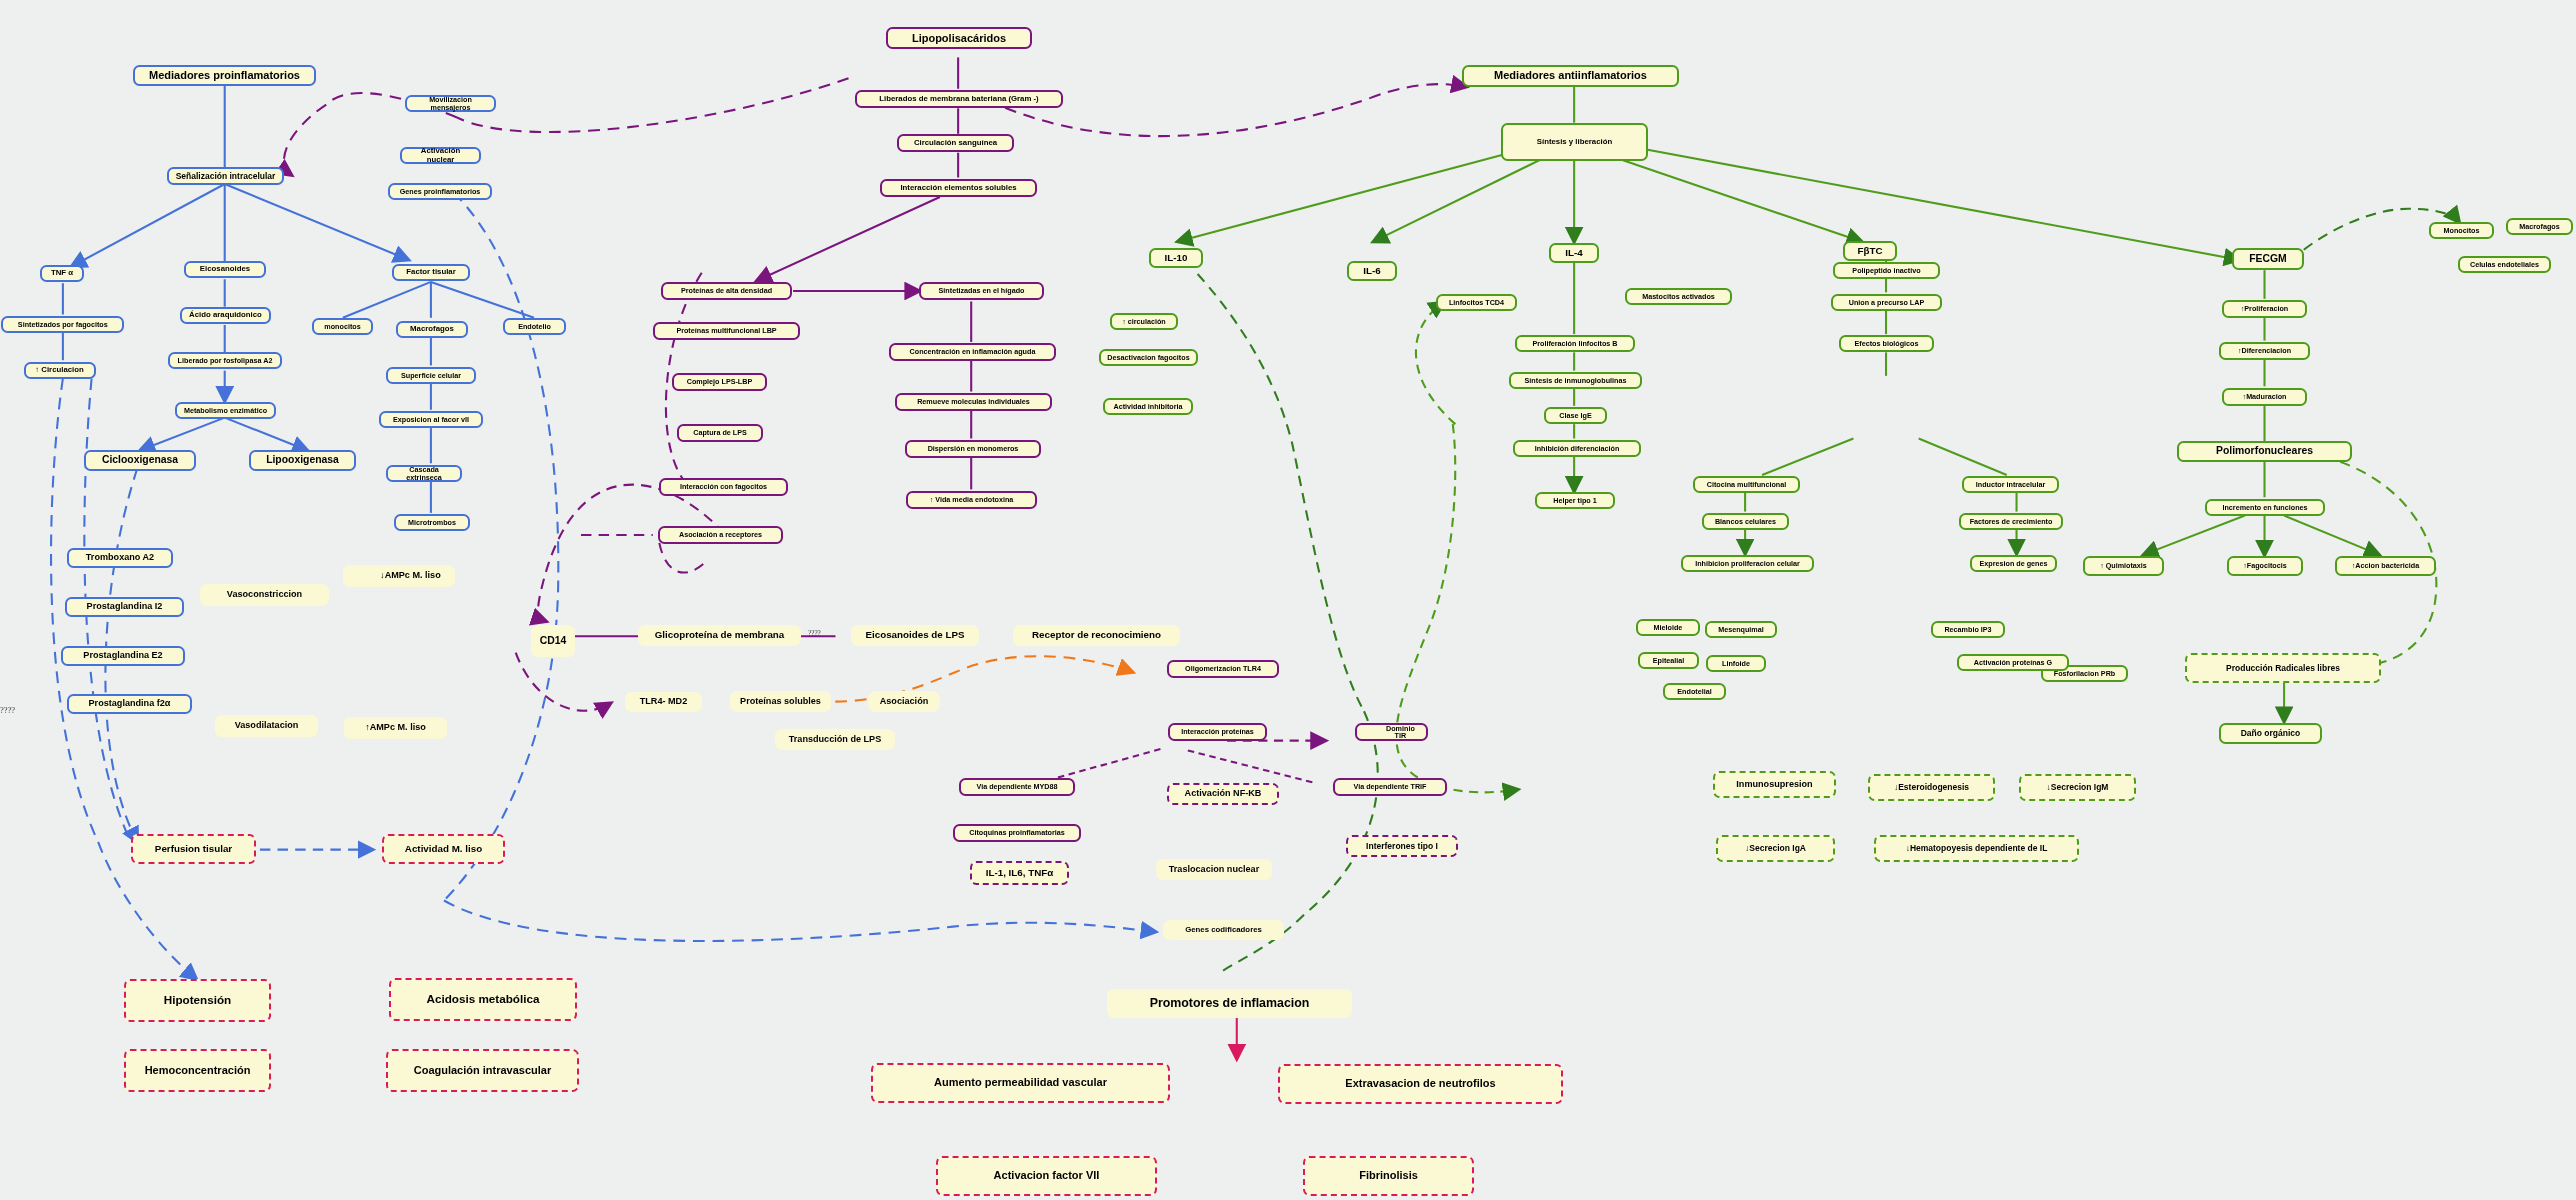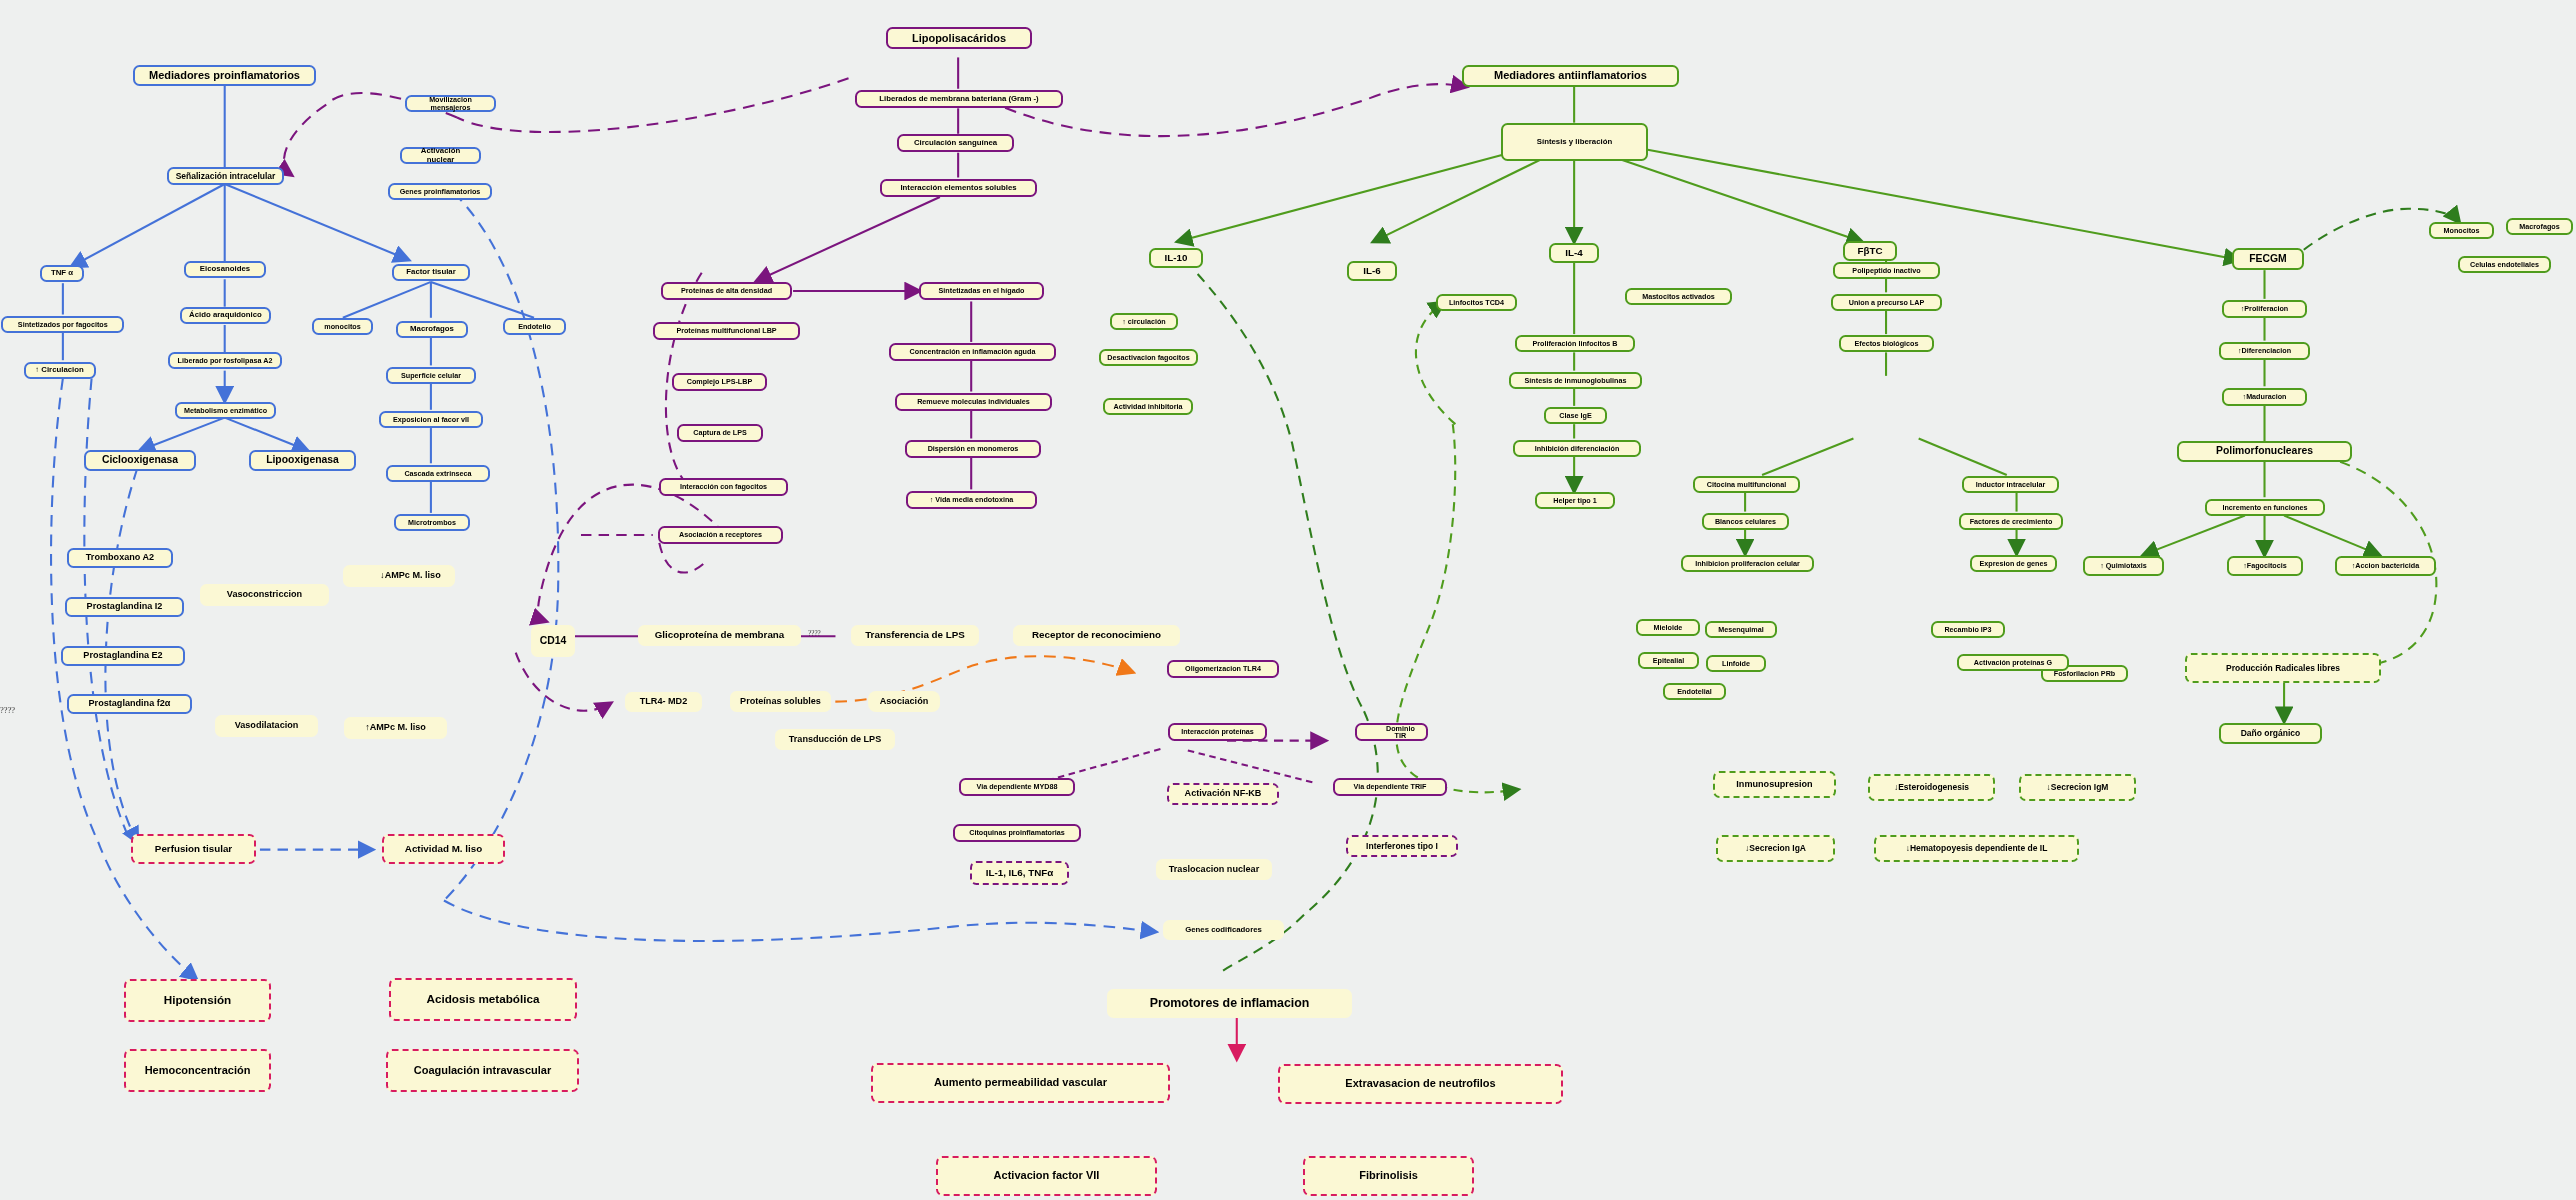--- a/index.html
+++ b/index.html
@@ -147,21 +147,21 @@
 <div class="node b-blue fs11" style="left:1.3px;top:316px;width:123px;height:17px;">Sintetizados por fagocitos</div>
 <div class="node b-blue fs12" style="left:23.5px;top:362px;width:72px;height:17px;">↑ Circulacion</div>
 <div class="node b-blue fs12" style="left:180px;top:307px;width:91px;height:17px;">Ácido araquidonico</div>
 <div class="node b-blue fs11" style="left:168px;top:352px;width:114px;height:17px;">Liberado por fosfolipasa A2</div>
 <div class="node b-blue fs11" style="left:175px;top:402px;width:101px;height:17px;">Metabolismo enzimático</div>
 <div class="node b-blue fs11" style="left:312px;top:318px;width:61px;height:17px;">monocitos</div>
 <div class="node b-blue fs12" style="left:396px;top:321px;width:72px;height:17px;">Macrofagos</div>
 <div class="node b-blue fs11" style="left:503px;top:318px;width:63px;height:17px;">Endotelio</div>
 <div class="node b-blue fs11" style="left:386px;top:367px;width:90px;height:17px;">Superficie celular</div>
 <div class="node b-blue fs11" style="left:379px;top:411px;width:104px;height:17px;">Exposicion al facor vII</div>
-<div class="node b-blue fs11" style="left:386px;top:465px;width:104px;height:17px;">Cascada extrinseca</div>
+<div class="node b-blue fs11" style="left:386px;top:465px;width:76px;height:17px;">Cascada extrinseca</div>
 <div class="node b-blue fs11" style="left:394px;top:514px;width:76px;height:17px;">Microtrombos</div>
 <div class="node b-blue fs16" style="left:84px;top:450px;width:112px;height:21px;">Ciclooxigenasa</div>
 <div class="node b-blue fs16" style="left:249px;top:450px;width:107px;height:21px;">Lipooxigenasa</div>
 <div class="node b-blue fs14" style="left:67px;top:548px;width:106px;height:19.6px;">Tromboxano A2</div>
 <div class="node b-blue fs14" style="left:65px;top:597px;width:119px;height:19.6px;">Prostaglandina I2</div>
 <div class="node b-blue fs14" style="left:61px;top:646px;width:124px;height:19.6px;">Prostaglandina E2</div>
 <div class="node b-blue fs14" style="left:67px;top:694px;width:125px;height:19.6px;">Prostaglandina f2α</div>
 <div class="node b-none fs14" style="left:200px;top:565px;width:129px;height:22px;margin-top:19px;">Vasoconstriccion</div>
 <div class="node b-none fs14" style="left:343px;top:565px;width:112px;height:22px;padding-left:28px;">↓AMPc  M. liso</div>
 <div class="node b-none fs14" style="left:215px;top:715px;width:103px;height:22px;">Vasodilatacion</div>
@@ -185,21 +185,21 @@
 <div class="node b-purple fs11" style="left:659px;top:478px;width:129px;height:18.3px;">Interacción con fagocitos</div>
 <div class="node b-purple fs11" style="left:658px;top:526px;width:125px;height:18.3px;">Asociación a receptores</div>
 <div class="node b-purple fs11" style="left:919px;top:282px;width:125px;height:18.3px;">Sintetizadas en el hígado</div>
 <div class="node b-purple fs11" style="left:889px;top:343px;width:167px;height:18.3px;">Concentración en inflamación aguda</div>
 <div class="node b-purple fs11" style="left:895px;top:393px;width:157px;height:18.3px;">Remueve moleculas individuales</div>
 <div class="node b-purple fs11" style="left:905px;top:440px;width:136px;height:18.3px;">Dispersión en monomeros</div>
 <div class="node b-purple fs11" style="left:906px;top:491px;width:131px;height:18.3px;">↑ Vida media endotoxina</div>
 <div class="node b-none fs16" style="left:531px;top:625px;width:44px;height:32px;">CD14</div>
 <div class="node b-none fs15" style="left:638px;top:625px;width:163px;height:21px;">Glicoproteína de membrana</div>
 <div class="qmark" style="left:808px;top:630px;font-size:7.2px;">????</div>
-<div class="node b-none fs15" style="left:851px;top:625px;width:128px;height:21px;">Transferencia de LPS</div>
+<div class="node b-none fs15" style="left:851px;top:625px;width:128px;height:21px;">Eicosanoides de LPS</div>
 <div class="node b-none fs15" style="left:1013px;top:625px;width:167px;height:21px;">Receptor de reconocimieno</div>
 <div class="node b-none fs14" style="left:625px;top:692px;width:77px;height:19.6px;">TLR4- MD2</div>
 <div class="node b-none fs14" style="left:730px;top:691px;width:101px;height:21px;">Proteínas solubles</div>
 <div class="node b-none fs14" style="left:868px;top:691px;width:72px;height:21px;border-radius:8px;">Asociación</div>
 <div class="node b-none fs14" style="left:775px;top:729px;width:120px;height:21px;">Transducción de LPS</div>
 <div class="node b-purple fs11" style="left:1167px;top:660px;width:112px;height:18.3px;">Oligomerizacion  TLR4</div>
 <div class="node b-purple fs11" style="left:1168px;top:723px;width:99px;height:18.3px;">Interacción proteínas</div>
 <div class="node b-purple fs11" style="left:1355px;top:723px;width:73px;height:18.3px;padding-left:23px;">Dominio TIR</div>
 <div class="node b-purple fs11" style="left:959px;top:778px;width:116px;height:18.3px;">Via dependiente MYD88</div>
 <div class="node b-purple fs11" style="left:1333px;top:778px;width:114px;height:18.3px;">Via dependiente TRIF</div>

